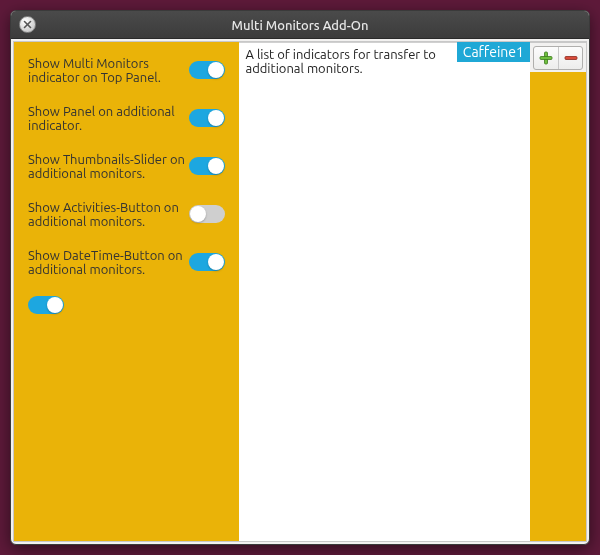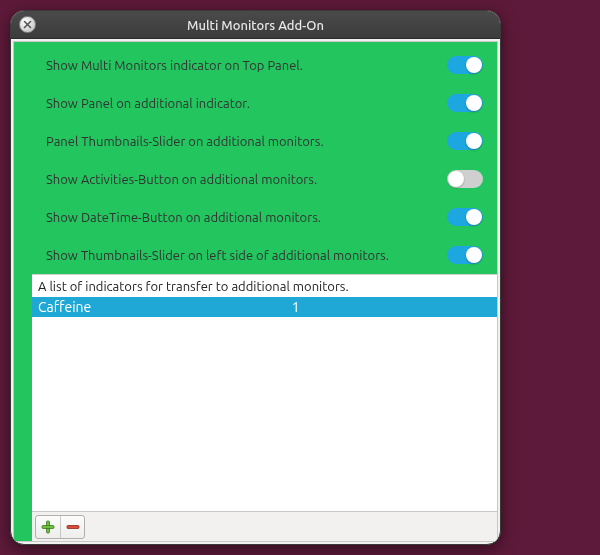--- a/index.html
+++ b/index.html
@@ -10,25 +10,25 @@
     height: 555px;
     background: #5e1a3a;
     font-family: Ubuntu, "Segoe UI", Arial, sans-serif;
     font-size: 13px;
     overflow: hidden;
   }
   .window {
     position: absolute;
     left: 10px;
     top: 10px;
-    width: 491px;
+    width: 580px;
     height: 535px;
     background: #f2f1f0;
     border: 1px solid #3a3a3a;
-    border-radius: 14px;
+    border-radius: 6px;
     box-shadow: 0 4px 16px rgba(0,0,0,0.5);
     display: flex;
     flex-direction: column;
     overflow: hidden;
     justify-content: flex-end;
   }
   .titlebar {
     height: 28px;
     background: linear-gradient(to bottom, #4a4a4a, #3c3c3c);
     display: flex;
@@ -54,25 +54,23 @@
     left: 0; right: 0;
     text-align: center;
     color: #e8e8e8;
     font-weight: 500;
     font-size: 13px;
     pointer-events: none;
   }
   .content {
     flex: 1;
     display: flex;
-    flex-direction: column;
-    background: #22c55e;
+    background: #eab308;
     margin: 2px;
     border: 1px solid #c8c8c8;
-    padding-left: 18px;
   }
   .settings {
     padding: 4px 0 0 0;
   }
   .row {
     display: flex;
     align-items: center;
     justify-content: space-between;
     padding: 10px 14px;
     color: #333;
@@ -167,39 +165,38 @@
             <div class="knob"></div>
           </div>
         </div>
         <div class="row">
           <div class="row-label">Show Panel on additional indicator.</div>
           <div class="switch on">
             <div class="knob"></div>
           </div>
         </div>
         <div class="row">
-          <div class="row-label">Panel Thumbnails-Slider on additional monitors.</div>
+          <div class="row-label">Show Thumbnails-Slider on additional monitors.</div>
           <div class="switch on">
             <div class="knob"></div>
           </div>
         </div>
         <div class="row">
           <div class="row-label">Show Activities-Button on additional monitors.</div>
           <div class="switch off">
             <div class="knob"></div>
           </div>
         </div>
         <div class="row">
           <div class="row-label">Show DateTime-Button on additional monitors.</div>
           <div class="switch on">
             <div class="knob"></div>
           </div>
         </div>
         <div class="row">
-          <div class="row-label">Show Thumbnails-Slider on left side of additional monitors.</div>
           <div class="switch on">
             <div class="knob"></div>
           </div>
         </div>
       </div>
 
     <div class="list-header">A list of indicators for transfer to additional monitors.</div>
     <div class="list-body" id="list-body">
         <div class="list-row">
           <div class="col1">Caffeine</div>

